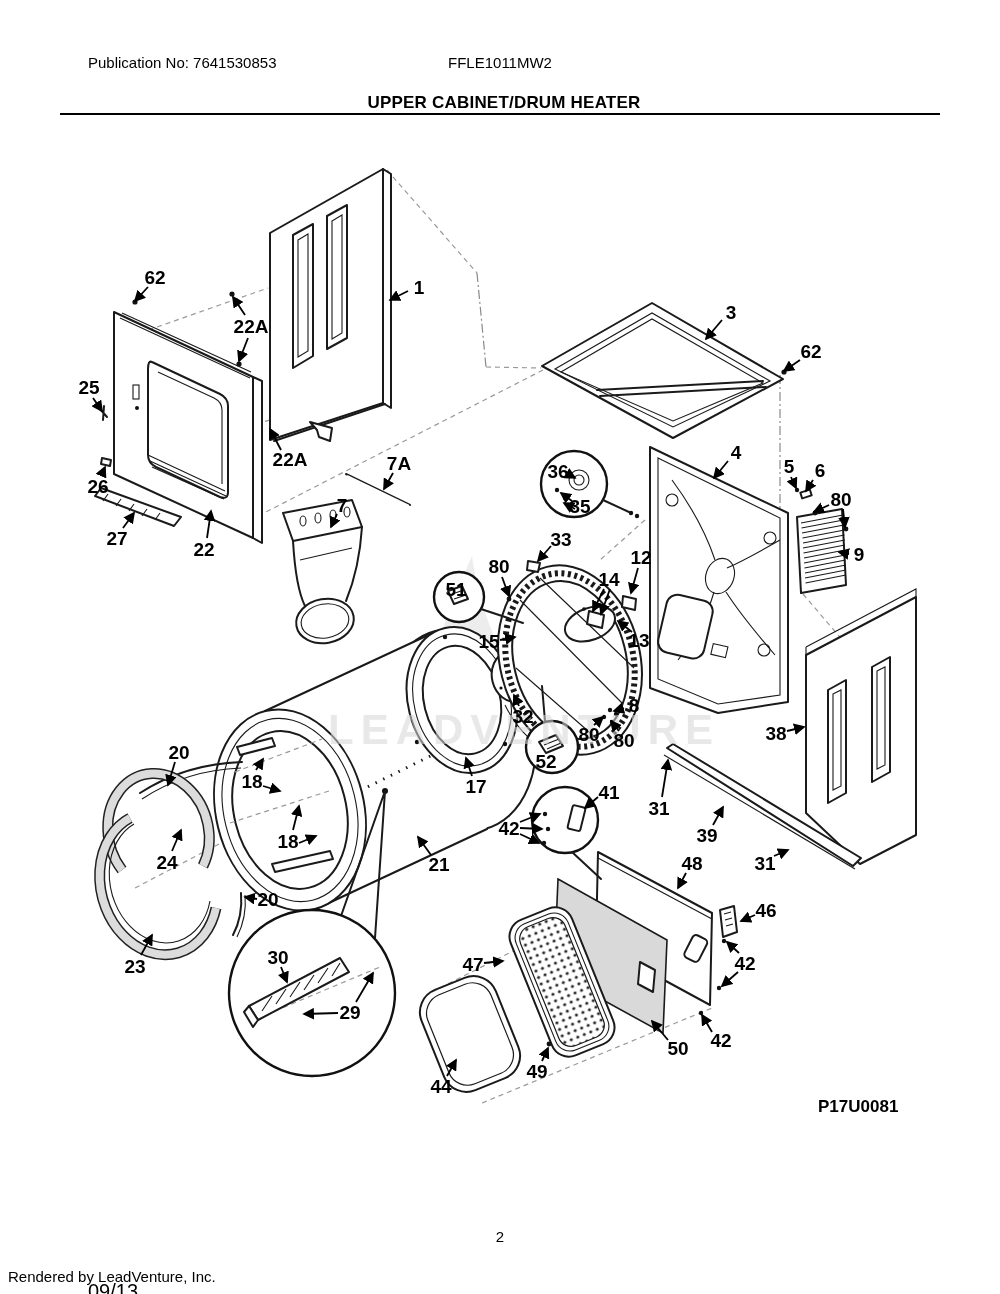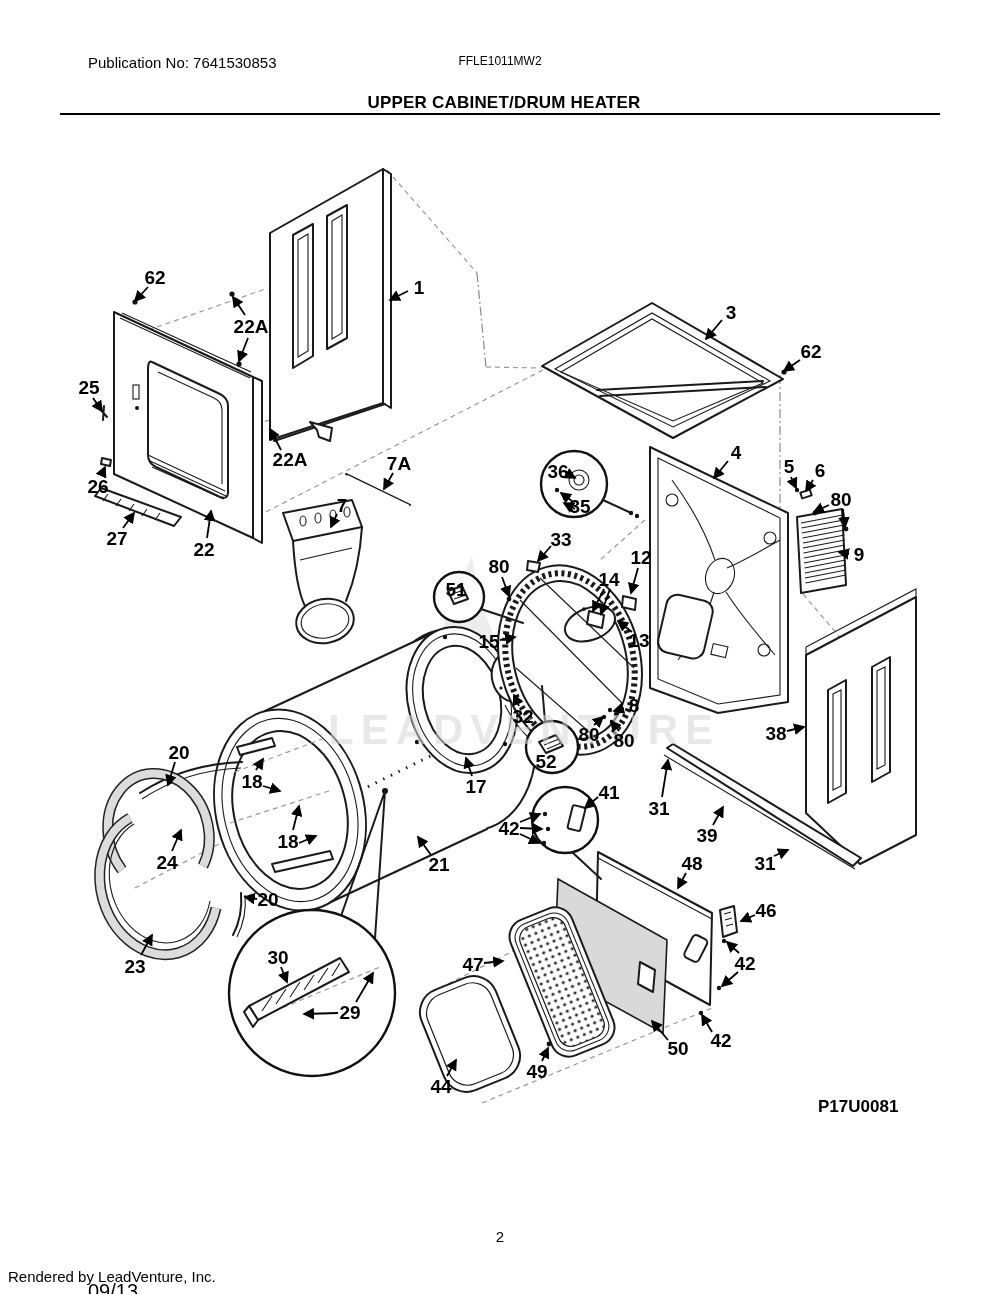--- a/index.html
+++ b/index.html
@@ -1,20 +1,20 @@
 <!DOCTYPE html>
 <html><head>
 <meta charset="utf-8">
 <style>
   html,body{margin:0;padding:0;background:#fff;}
   #page{position:relative;width:1000px;height:1294px;background:#fff;overflow:hidden;
         font-family:"Liberation Sans",sans-serif;color:#000;}
   .abs{position:absolute;}
   .pub{left:88px;top:54px;font-size:15px;}
-  .model{left:0;top:54px;width:100%;text-align:center;font-size:12px;}
+  .model{left:0;top:54px;width:100%;text-align:center;font-size:15px;}
   .title{left:4px;top:93px;width:100%;text-align:center;font-size:17px;font-weight:bold;letter-spacing:.2px;}
   .rule{left:60px;top:113px;width:880px;height:2px;background:#000;}
   .fdate{left:88px;top:1280px;font-size:20px;}
   .fpage{left:0;top:1228px;width:100%;text-align:center;font-size:15px;}
   .frender{left:8px;top:1268px;width:100%;text-align:left;font-size:15px;}
   svg{position:absolute;left:0;top:0;}
   .ol{fill:#fff;stroke:#1a1a1a;stroke-width:2;stroke-linejoin:round;}
   .ln{fill:none;stroke:#1a1a1a;stroke-width:2;stroke-linejoin:round;stroke-linecap:round;}
   .tn{fill:none;stroke:#1a1a1a;stroke-width:1.1;}
   .dash{fill:none;stroke:#9a9a9a;stroke-width:1.2;stroke-dasharray:5 4;}

